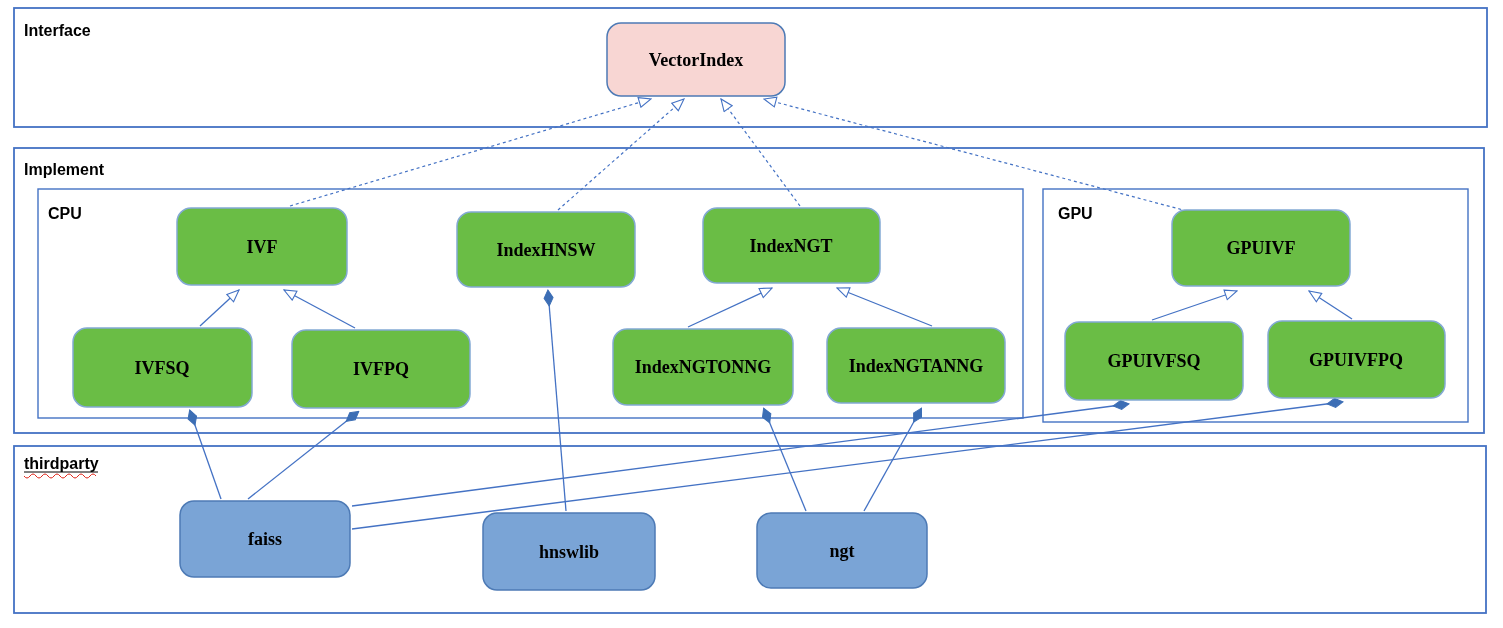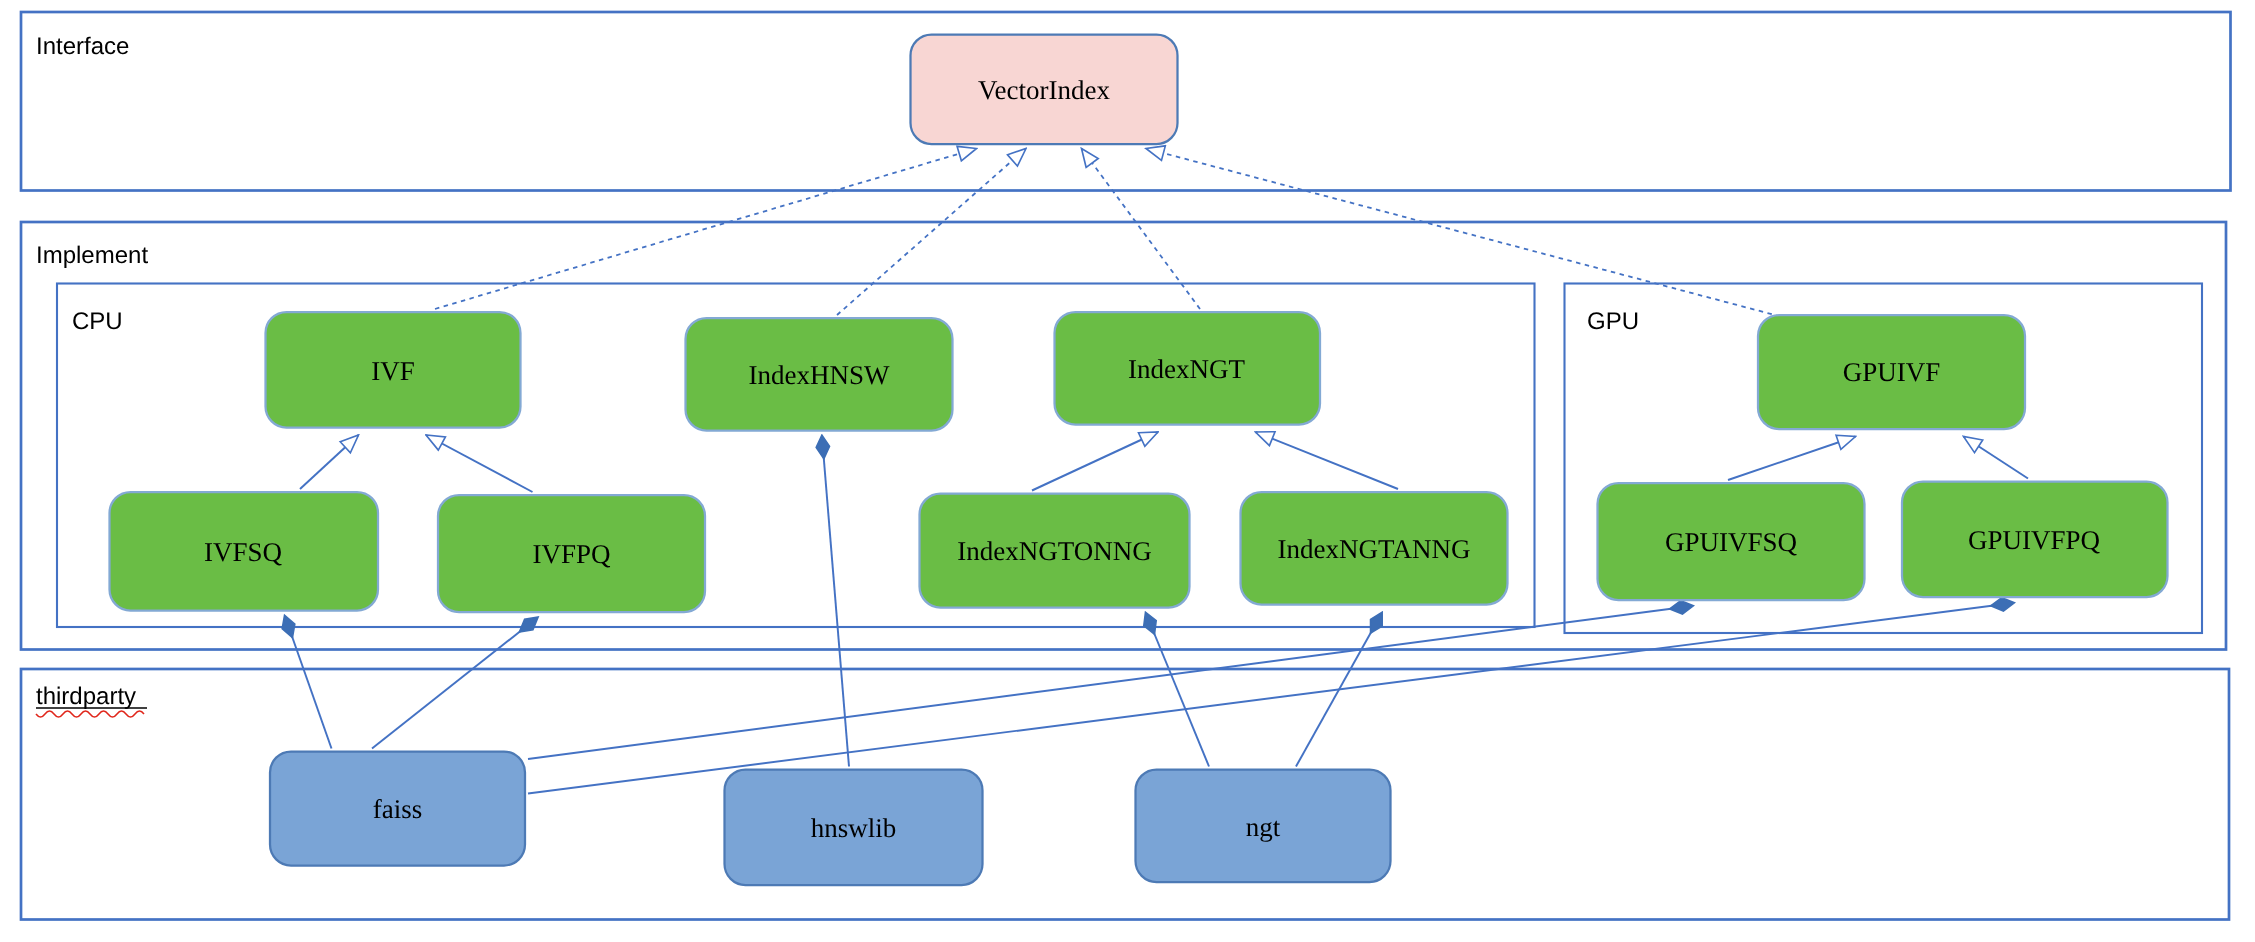--- a/index.html
+++ b/index.html
@@ -1,17 +1,17 @@
 <!DOCTYPE html>
 <html><head>
 <meta charset="utf-8">
 <style>
   html,body { margin:0; padding:0; background:#ffffff; }
   .stage { position:relative; width:1503px; height:628px; background:#ffffff;
-           font-family:"Liberation Sans", sans-serif; }
+           font-family:"Liberation Sans", sans-serif;font-weight:bold; }
   svg { display:block; }
 
   .sec-rect   { fill:#ffffff; stroke:#4472c4; stroke-width:1.8; }
   .inner-rect { fill:#ffffff; stroke:#4472c4; stroke-width:1.4; }
   .sec-label  { font-family:"Liberation Sans", sans-serif; font-size:16px; fill:#000000; }
   .node-label { font-family:"Liberation Serif", serif; font-size:18px; fill:#000000;
                 text-anchor:middle; }
   .node-rect  { stroke-width:1.5; }
   .green-node { stroke:#83a9d4; }
   .pink-node  { stroke:#4d7ab5; }

